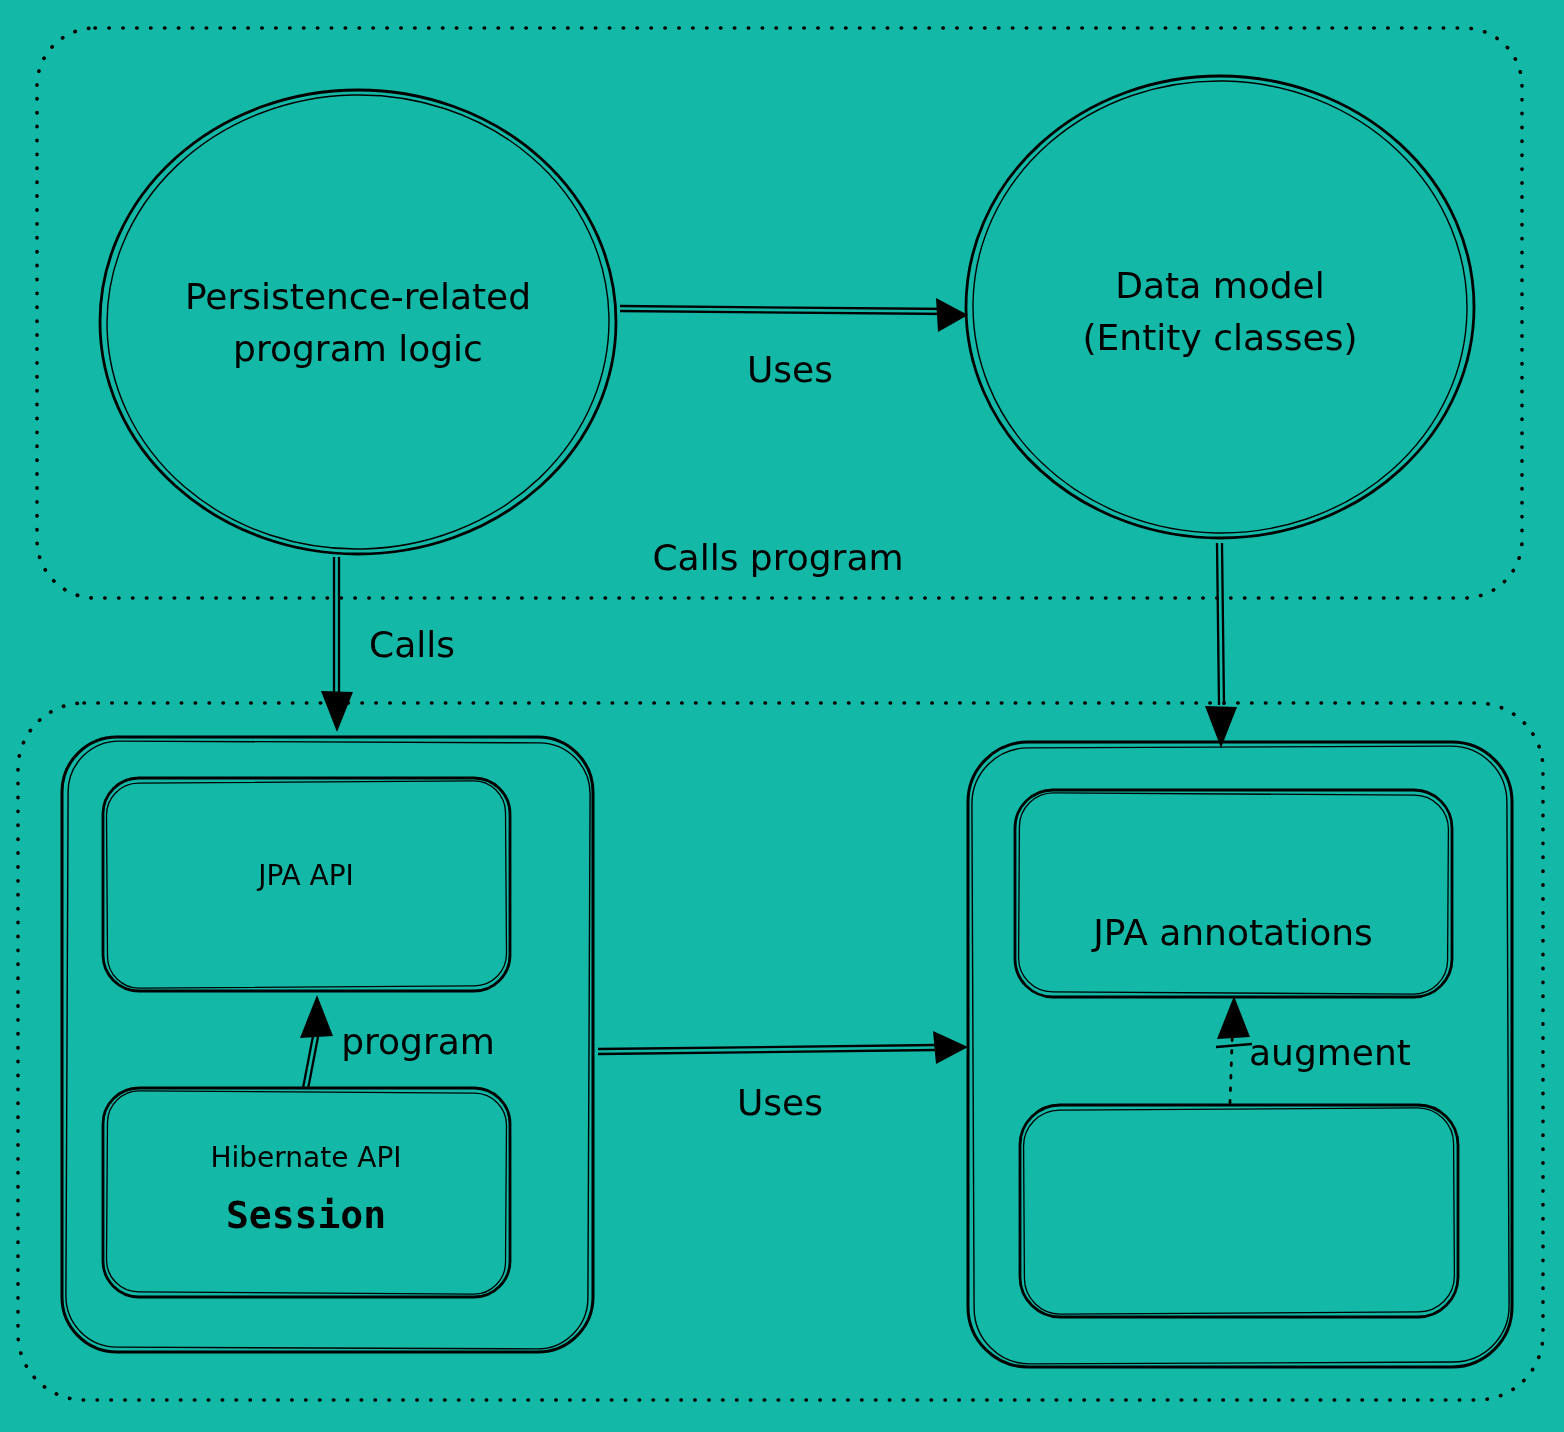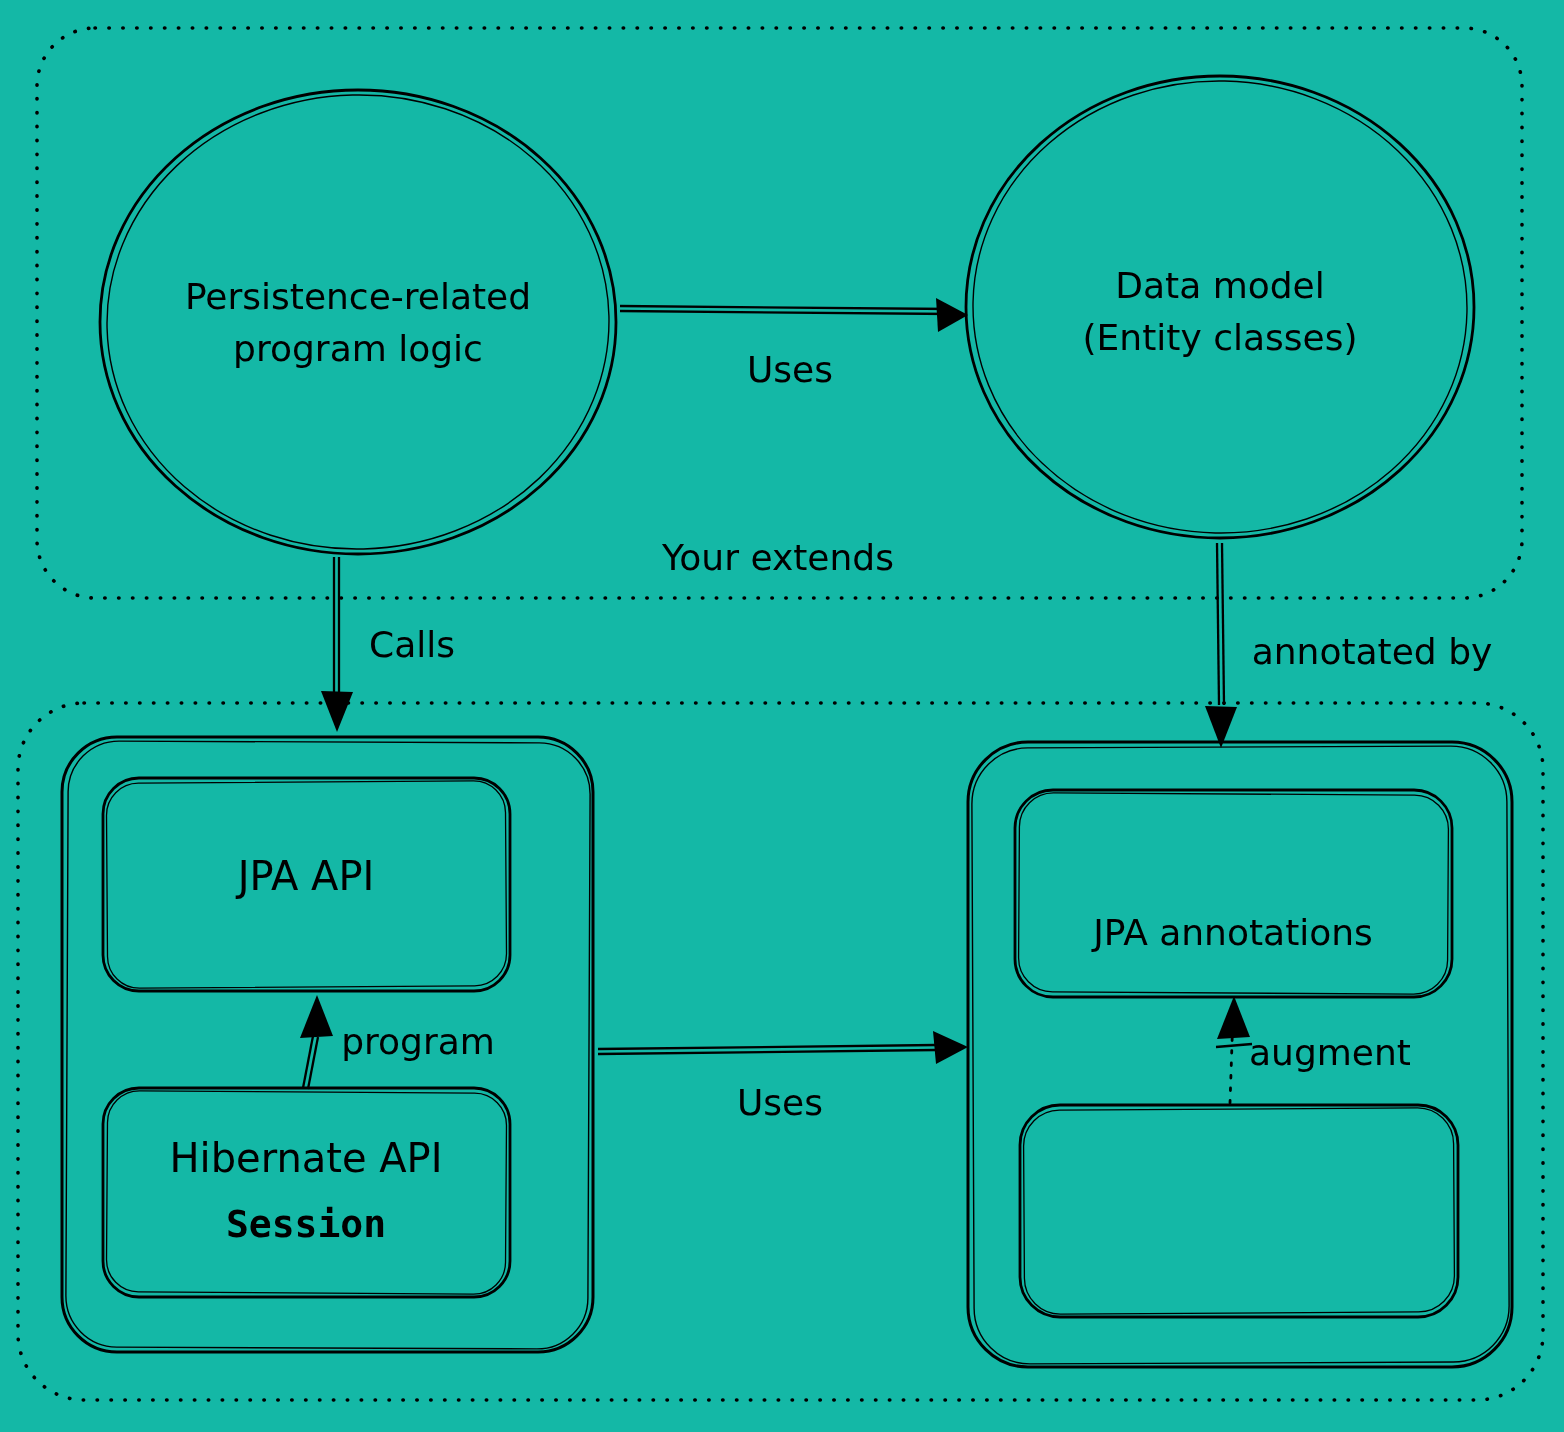--- a/index.html
+++ b/index.html
@@ -21,21 +21,21 @@
     color: #000;
   }
   .hand { font-size: 36px; line-height: 1.44; }
   .hand .line { display: block; }
   .mono {
     font-family: "DejaVu Sans Mono", monospace;
     font-weight: bold;
     font-size: 38px;
   }
   .apibox { line-height: 1.5; }
-  .apibox .title { display: block; font-size: 40px; margin-bottom: 8px; }
+  .apibox .title { display: block; font-size: 28px; margin-bottom: 8px; }
   .apibox .cls { display: block; }
   .grouplbl { font-size: 36px; }
   .edgelbl { font-size: 36px; }
 </style>
 </head>
 <body>
 
 <div class="stage">
 
   <svg class="layer" width="1564" height="1432" viewBox="0 0 1564 1432">
@@ -126,25 +126,24 @@
     <span class="line">program logic</span>
   </div>
 
   <div class="lbl hand" style="left:1220px; top:312px;">
     <span class="line">Data model</span>
     <span class="line">(Entity classes)</span>
   </div>
 
   <div class="lbl edgelbl" style="left:790px; top:369px;">Uses</div>
 
-  <div class="lbl grouplbl" style="left:778px; top:557px;">Your extends</div>
+  <div class="lbl grouplbl" style="left:778px; top:557px;">Calls program</div>
 
   <div class="lbl edgelbl" style="left:412px; top:644px;">Calls</div>
 
-  <div class="lbl edgelbl" style="left:1372px; top:651px;">annotated by</div>
 
   <div class="lbl apibox" style="left:306px; top:880px;">
     <span class="title">JPA API</span>
   </div>
 
   <div class="lbl edgelbl" style="left:418px; top:1041px;">program</div>
 
   <div class="lbl apibox" style="left:306px; top:1190px;">
     <span class="title">Hibernate API</span>
     <span class="cls mono">Session</span>

